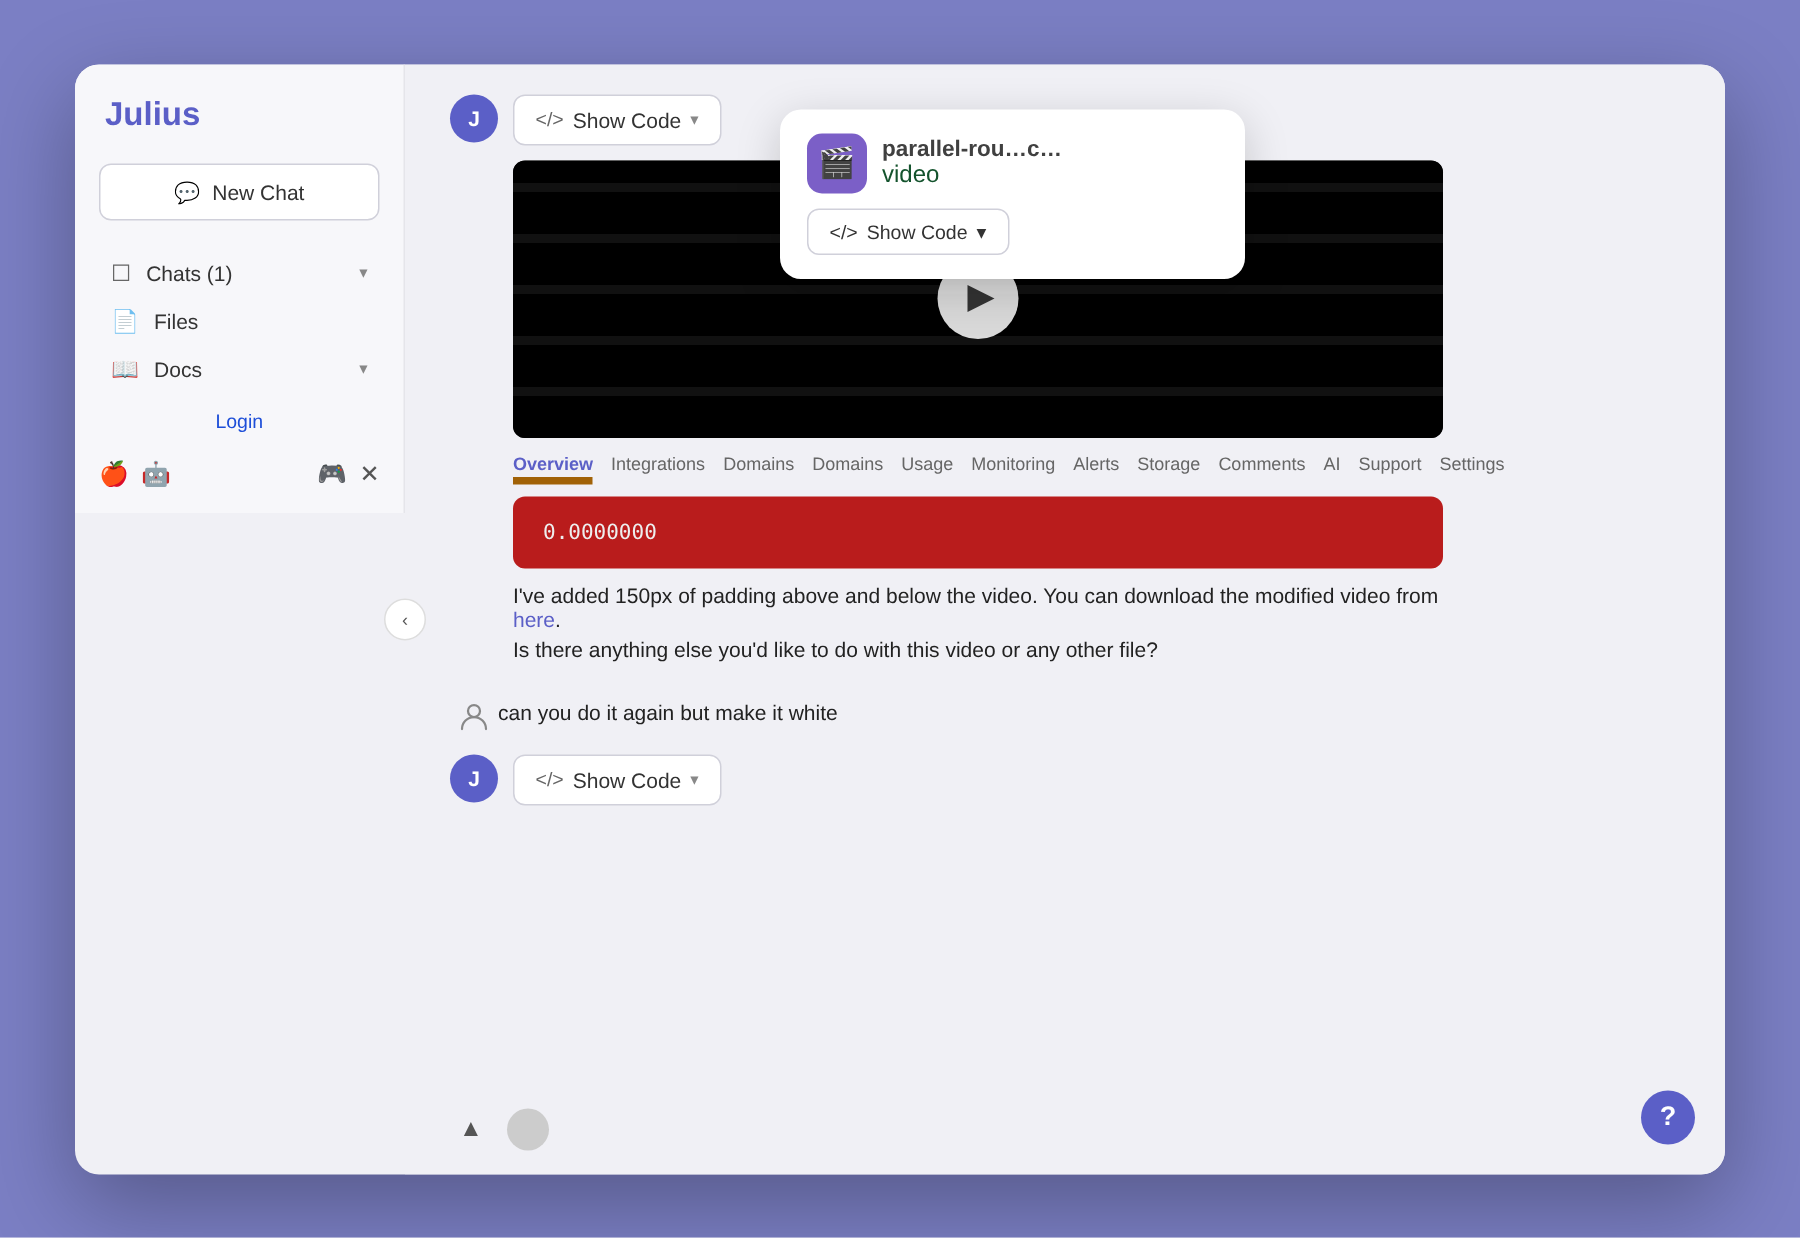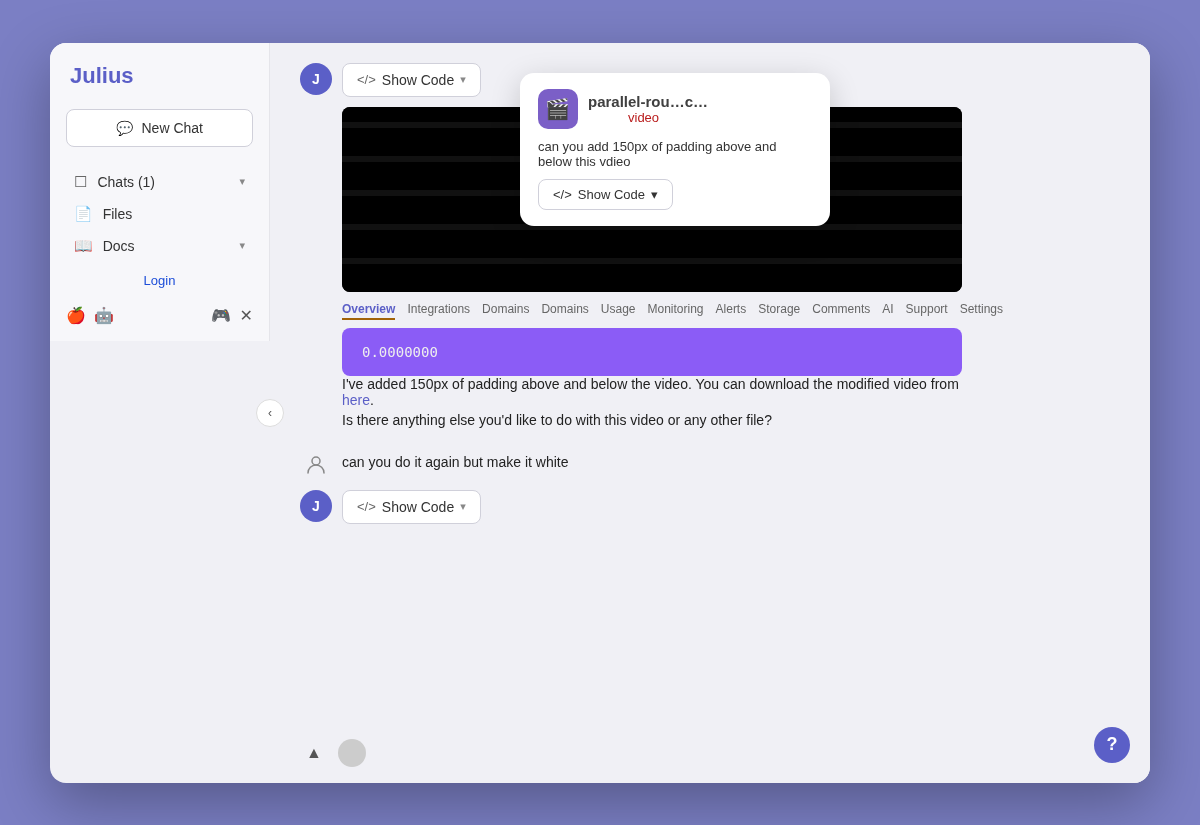--- a/index.html
+++ b/index.html
@@ -194,30 +194,31 @@
       display: flex;
       gap: 12px;
       font-size: 12px;
       color: #666;
       margin-bottom: 8px;
       flex-wrap: wrap;
     }
     .tabs-row .tab-active {
       color: #5b5fc7;
       font-weight: 600;
-      border-bottom: 2px solid #a16207;
+      border-bottom: 5px solid #a16207;
       padding-bottom: 2px;
     }
     
     .code-output-block {
-      background: #8b5cf6;
+      background: #b91c1c;
       border-radius: 8px;
       width: 100%;
       max-width: 620px;
       padding: 16px 20px;
+      margin-bottom: 10px;
       font-family: monospace;
       font-size: 14px;
       color: #eee;
     }
     .ai-text {
       font-size: 14px;
       color: #222;
       margin-bottom: 4px;
       max-width: 620px;
     }
@@ -302,23 +303,22 @@
       justify-content: center;
       color: white;
       font-size: 20px;
     }
     .tooltip-app-name {
       font-weight: 700;
       font-size: 15px;
       color: #404040;
     }
     .tooltip-app-type {
-      font-size: 13px;
-      color: #b91c1c;
-      margin-left: 40px;
+      font-size: 16px;
+      color: #14532d;
     }
     .tooltip-message {
       font-size: 13px;
       color: #333;
       margin-bottom: 10px;
     }
     .tooltip-show-code-btn {
       display: inline-flex;
       align-items: center;
       gap: 6px;
@@ -345,21 +345,20 @@
       justify-content: center;
       font-size: 18px;
       font-weight: 700;
       cursor: pointer;
       z-index: 20;
     }
     
     .system-msg-row {
       display: flex;
       align-items: flex-start;
-      gap: 10px;
       margin-bottom: 10px;
     }
     .system-icon {
       width: 32px;
       height: 32px;
       display: flex;
       align-items: center;
       justify-content: center;
       font-size: 18px;
       color: #888;
@@ -416,21 +415,20 @@
     <div class="tooltip-popup">
       <div class="tooltip-header">
         <div class="tooltip-app-icon">
           <span>🎬</span>
         </div>
         <div>
           <div class="tooltip-app-name">parallel-rou…c…</div>
           <div class="tooltip-app-type">video</div>
         </div>
       </div>
-      <div class="tooltip-message">can you add 150px of padding above and below this vdieo</div>
       <button class="tooltip-show-code-btn">
         <span>&lt;/&gt;</span>
         <span>Show Code</span>
         <span>▾</span>
       </button>
     </div>
 
     <div class="chat-area">
 
       <div class="ai-msg-row">

